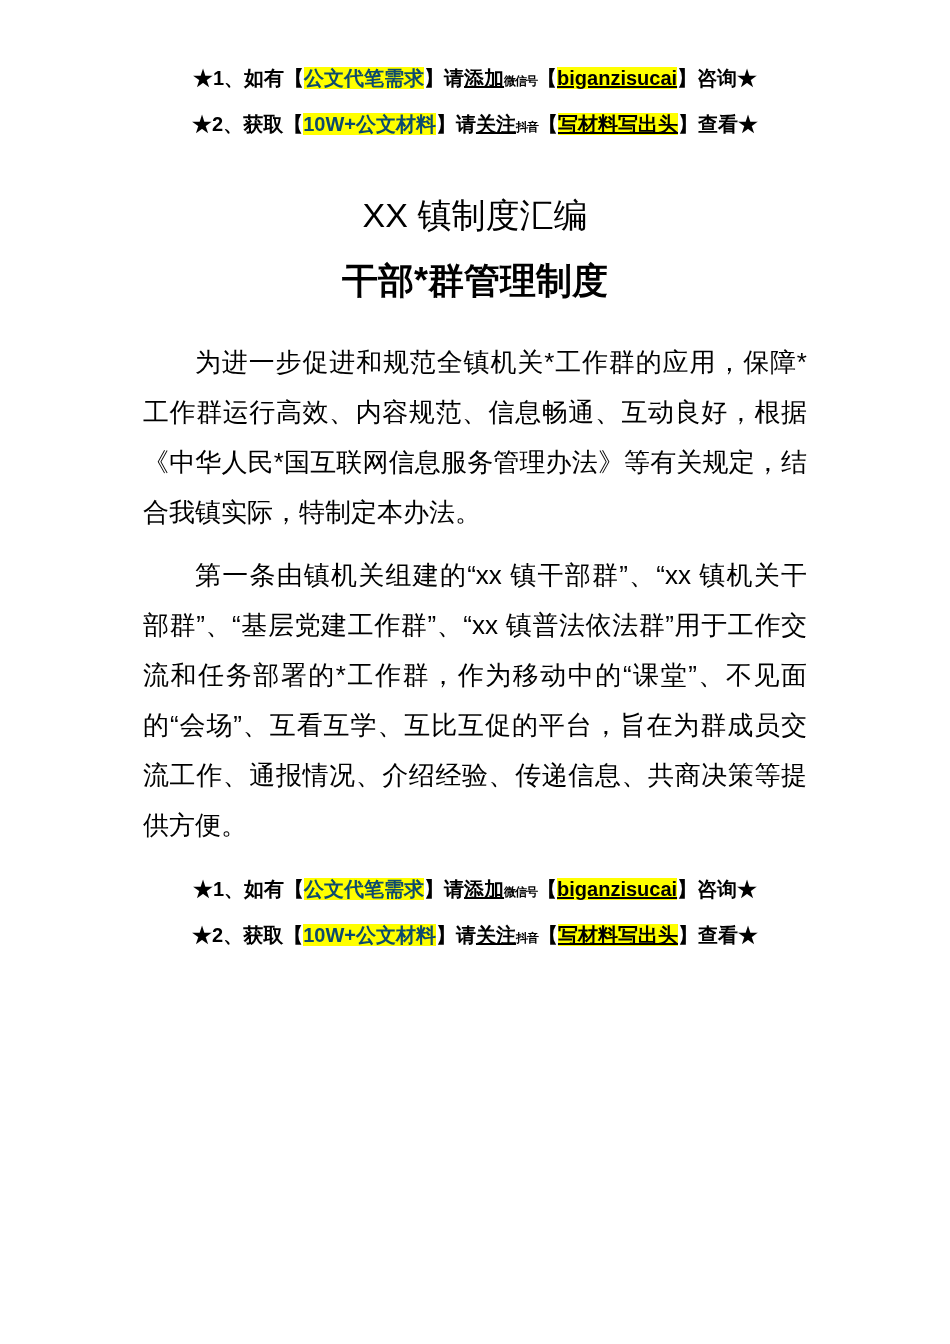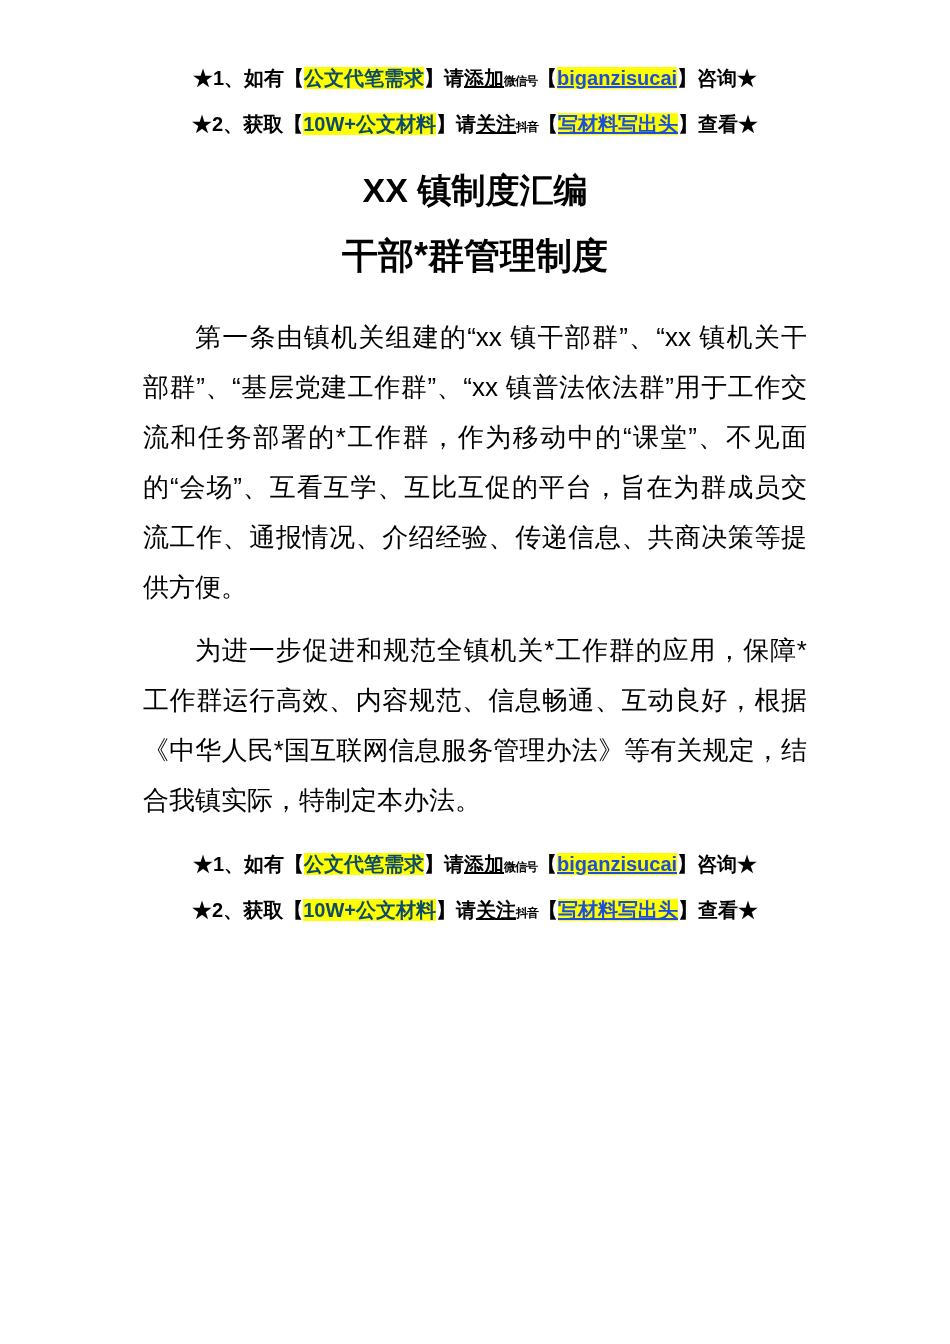--- a/index.html
+++ b/index.html
@@ -25,35 +25,35 @@
   }
   .promo-header { padding-top: 57px; }
   .promo-footer { margin-top: 18px; }
   .promo-line { line-height: 42px; white-space: nowrap; }
   .hl-red {
     background: #ffff00;
     color: #0c4a6e;
   }
   .hl-red-ul {
     background: #ffff00;
-    color: #1d4ed8;
+    color: #000000;
     text-decoration: underline;
   }
   .ul-black { text-decoration: underline; }
   .narrow {
     font-size: 12px;
     letter-spacing: -1px;
     font-family: Liberation Mono, monospace;
   }
   
   .doc-title {
-    margin-top: 19px;
+    margin-top: 44px;
     text-align: center;
     font-size: 34px;
-    font-weight: bold;
+    font-weight: normal;
     line-height: 44px;
   }
   .doc-subtitle {
     margin-top: 20px;
     text-align: center;
     font-size: 36px;
     font-weight: bold;
     line-height: 48px;
   }
   
@@ -81,22 +81,22 @@
     </div>
     <div class="promo-line">
       <span>★2、获取【</span><span class="hl-red">10W+公文材料</span><span>】请</span><span class="ul-black">关注</span><span class="narrow">抖音</span><span>【</span><span class="hl-red-ul">写材料写出头</span><span>】查看★</span>
     </div>
   </div>
 
   <h1 class="doc-title">XX 镇制度汇编</h1>
   <h2 class="doc-subtitle">干部*群管理制度</h2>
 
   <div class="content">
+    <p>为进一步促进和规范全镇机关*工作群的应用，保障*工作群运行高效、内容规范、信息畅通、互动良好，根据《中华人民*国互联网信息服务管理办法》等有关规定，结合我镇实际，特制定本办法。</p>
     <p>第一条由镇机关组建的“xx 镇干部群”、“xx 镇机关干部群”、“基层党建工作群”、“xx 镇普法依法群”用于工作交流和任务部署的*工作群，作为移动中的“课堂”、不见面的“会场”、互看互学、互比互促的平台，旨在为群成员交流工作、通报情况、介绍经验、传递信息、共商决策等提供方便。</p>
-    <p>为进一步促进和规范全镇机关*工作群的应用，保障*工作群运行高效、内容规范、信息畅通、互动良好，根据《中华人民*国互联网信息服务管理办法》等有关规定，结合我镇实际，特制定本办法。</p>
   </div>
 
   <div class="promo promo-footer">
     <div class="promo-line">
       <span>★1、如有【</span><span class="hl-red">公文代笔需求</span><span>】请</span><span class="ul-black">添加</span><span class="narrow">微信号</span><span>【</span><span class="hl-red-ul">biganzisucai</span><span>】咨询★</span>
     </div>
     <div class="promo-line">
       <span>★2、获取【</span><span class="hl-red">10W+公文材料</span><span>】请</span><span class="ul-black">关注</span><span class="narrow">抖音</span><span>【</span><span class="hl-red-ul">写材料写出头</span><span>】查看★</span>
     </div>
   </div>

